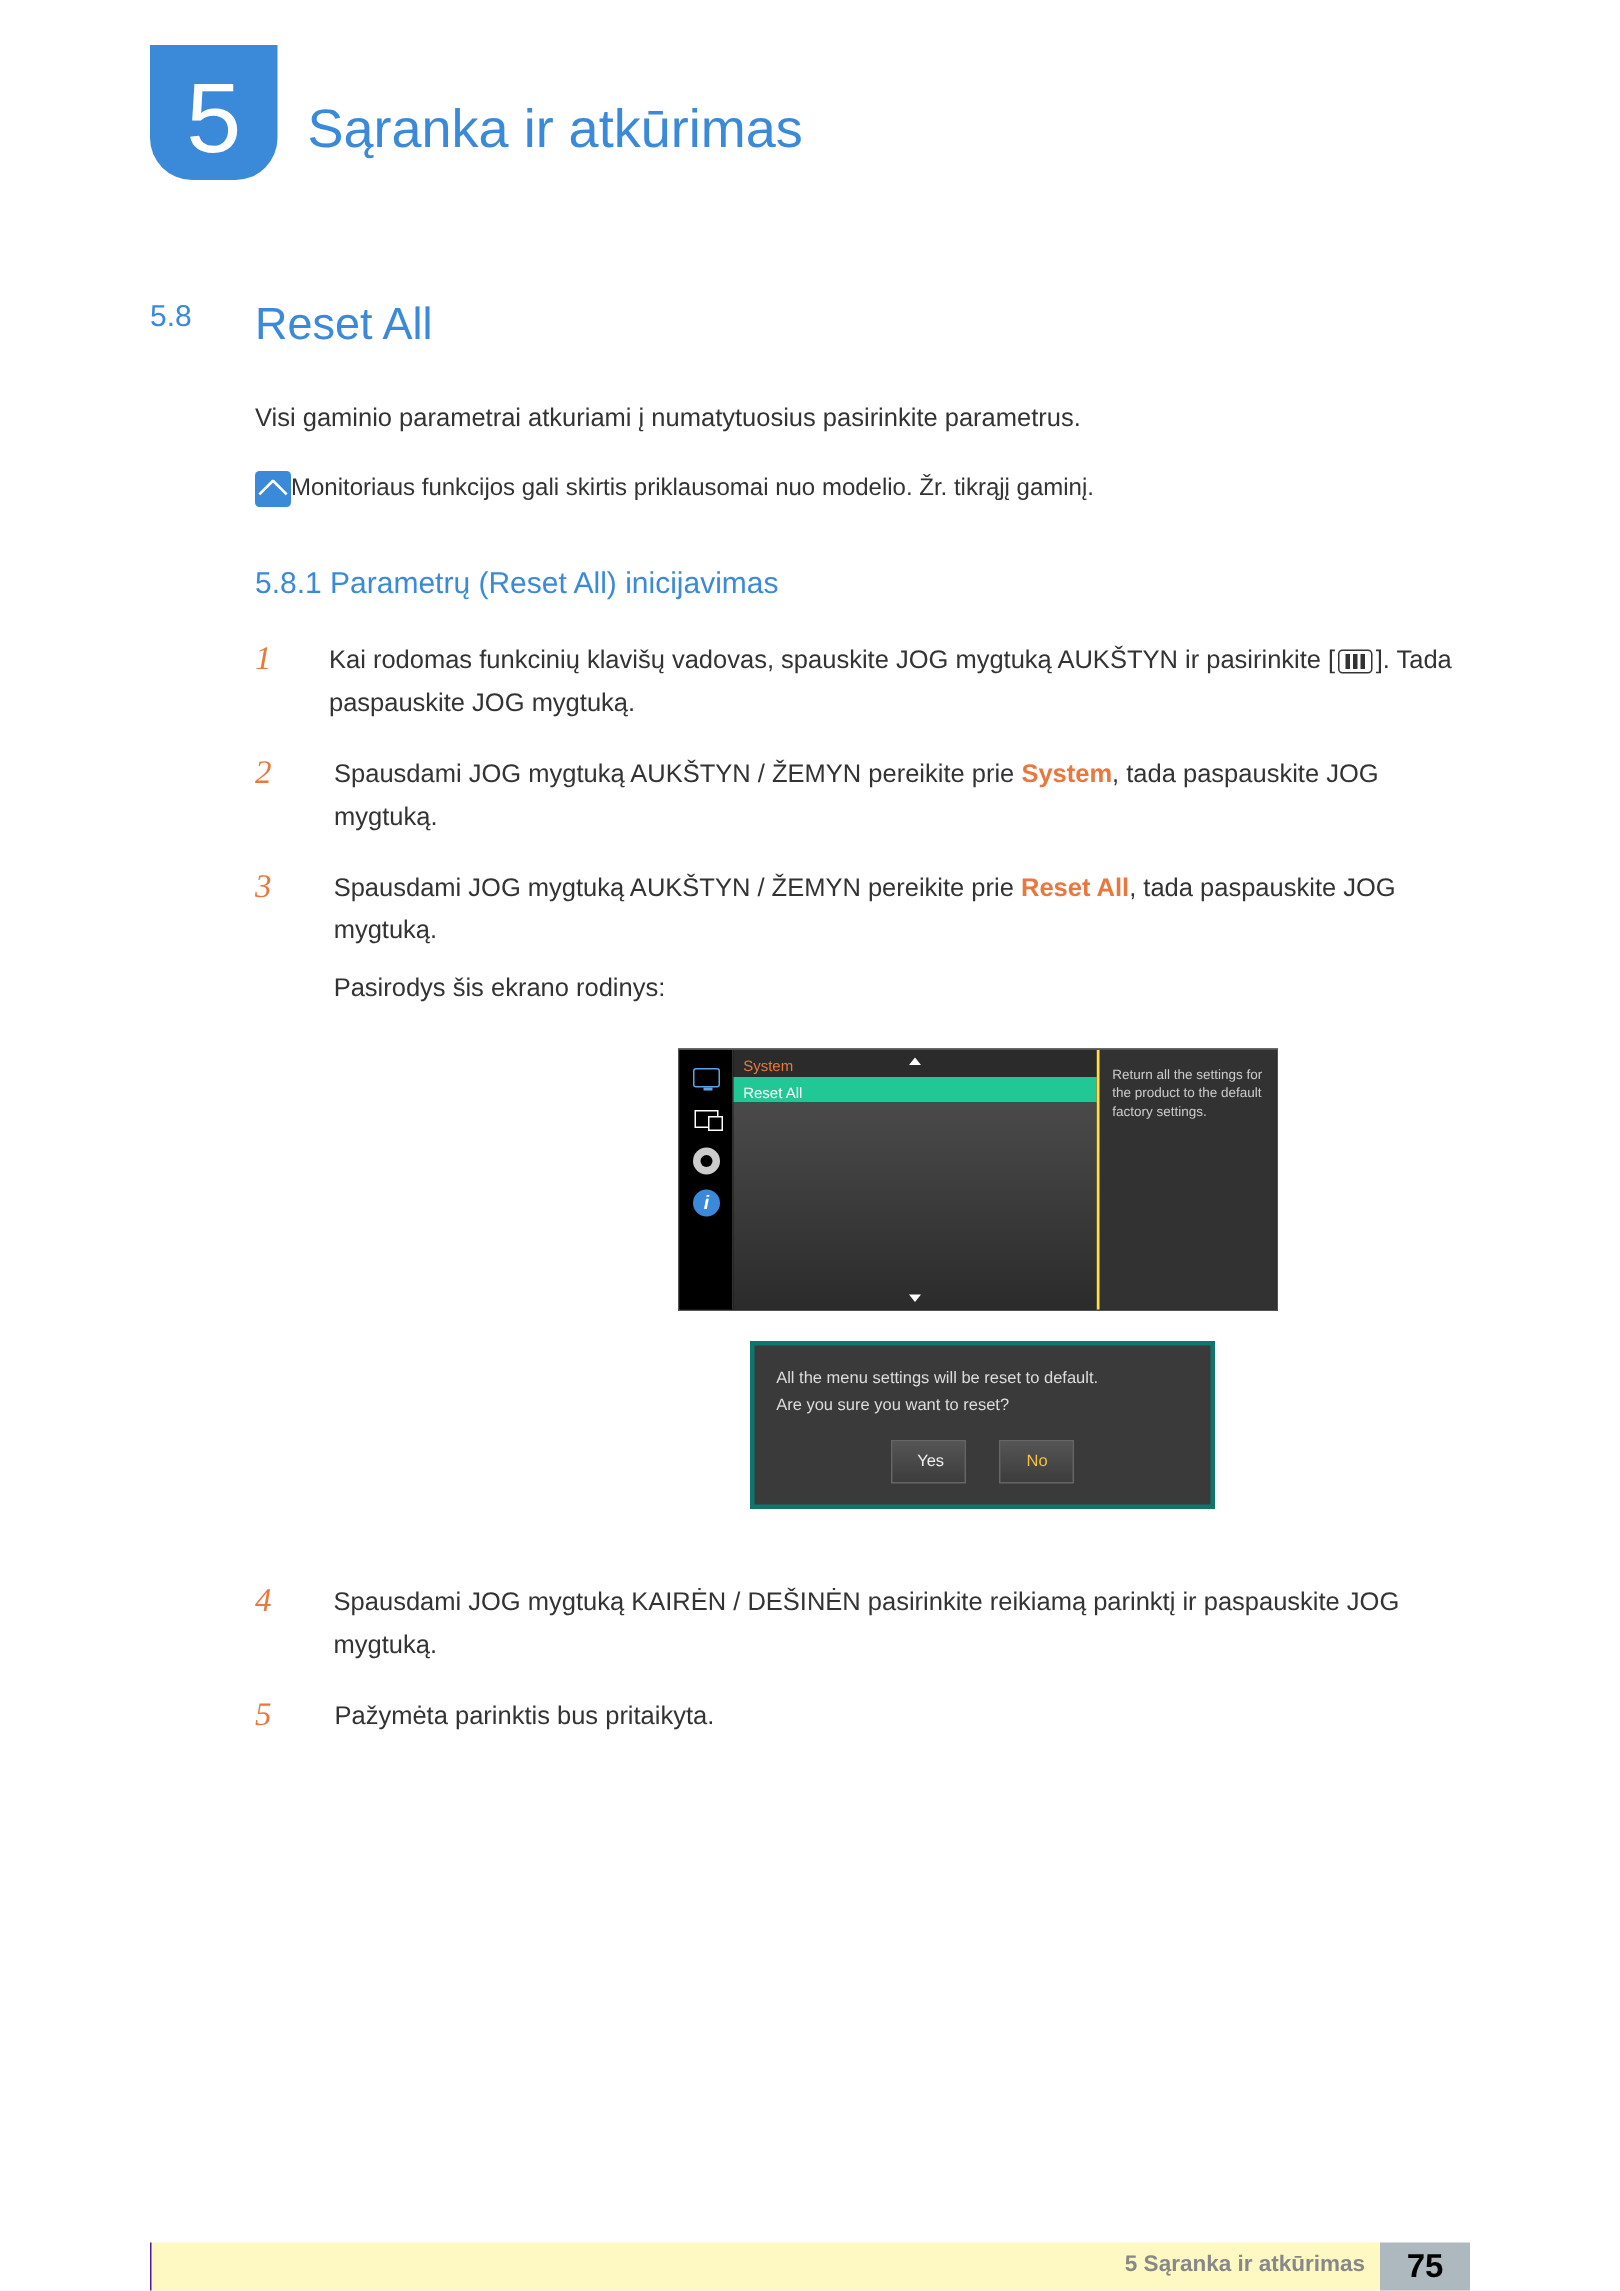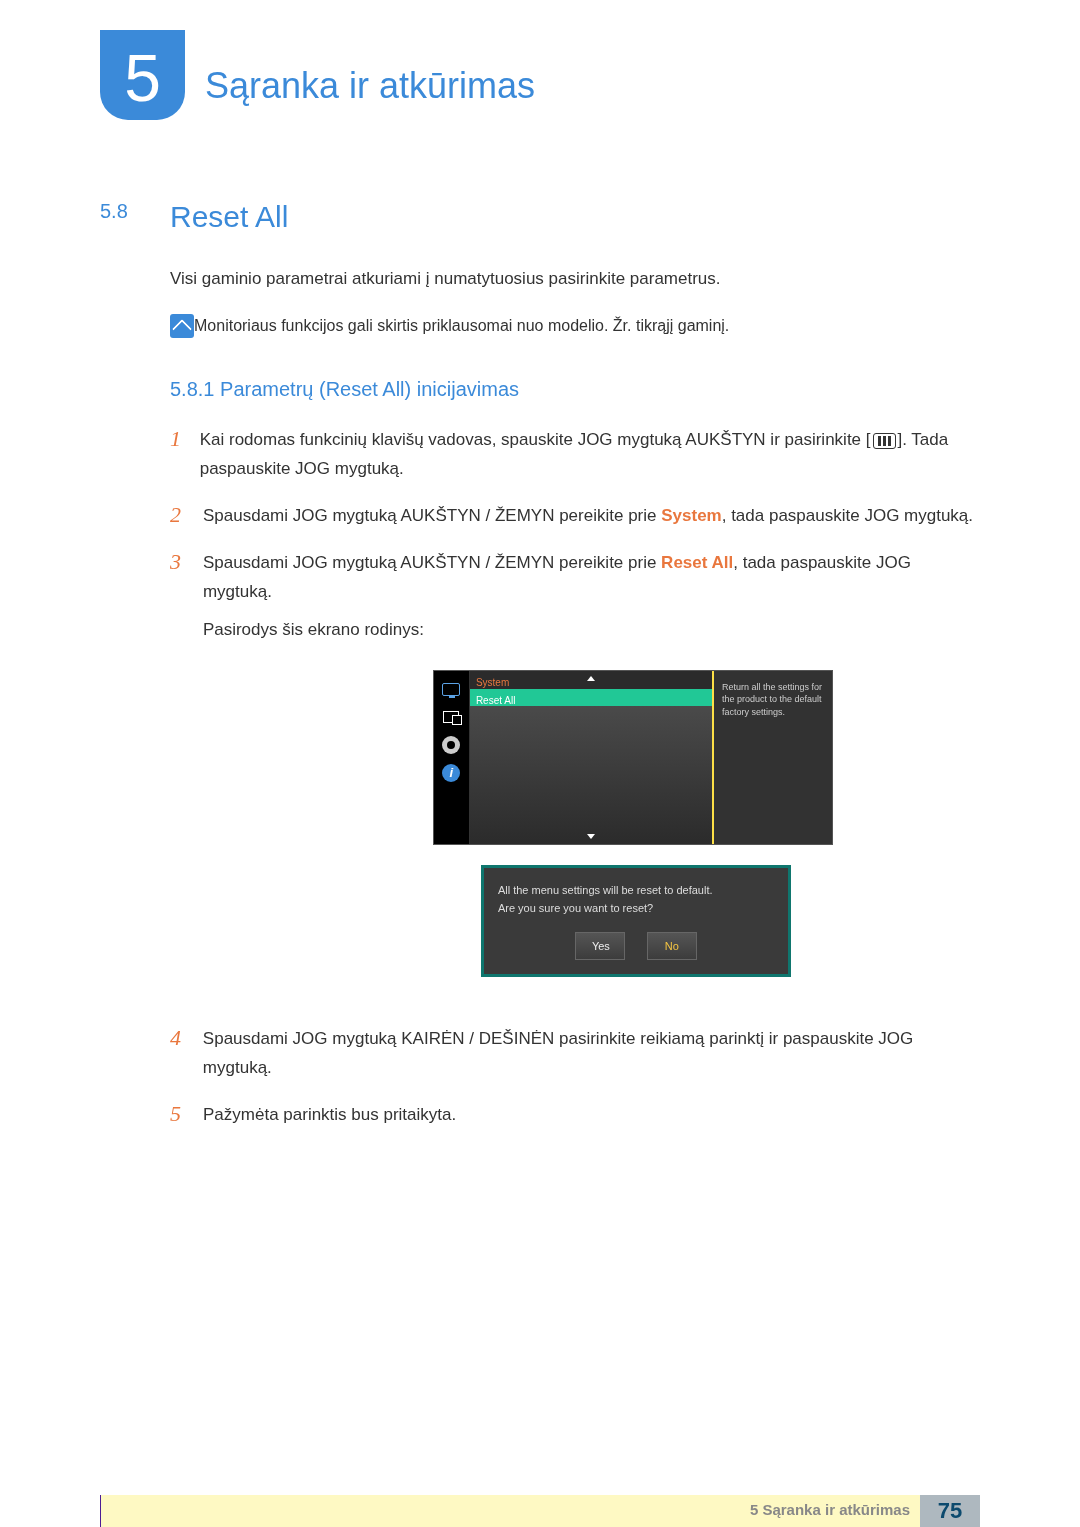--- a/index.html
+++ b/index.html
@@ -106,21 +106,21 @@
       margin-bottom: 18px;
       align-items: flex-start;
     }
     .step-num {
       color: #e9773e;
       font-style: italic;
       font-size: 22px;
       width: 18px;
       font-family: Georgia, serif;
     }
-    .step-text { font-size: 17px; color: #333; line-height: 1.7; }
+    .step-text { font-size: 17px; color: #333; line-height: 1.7; margin-left: 20px; }
     .hl-orange { color: #e9773e; font-weight: bold; }
     .menu-icon {
       display: inline-block;
       vertical-align: middle;
       border: 1.5px solid #333;
       border-radius: 3px;
       padding: 2px 3px;
       line-height: 0;
       margin: 0 2px;
     }
@@ -208,21 +208,21 @@
       flex:1; background:#fef9c3;
       border-left: 1px solid #4c1d95;
       margin-left: 100px;
     }
     .footer-label {
       color:#888; font-size:15px; font-weight:bold;
       padding: 6px 10px 0 0;
       text-align:right;
     }
     .footer-page {
-      width: 60px; background:#aeb8bf; color:#0c4a6e;
+      width: 60px; background:#aeb8bf; color:#000000;
       font-size:22px; font-weight:bold;
       display:flex; align-items:center; justify-content:center;
       margin-right:100px;
     }
   </style>
 </head>
 <body>
 
 <div class="page">
   <div class="chapter-header">

